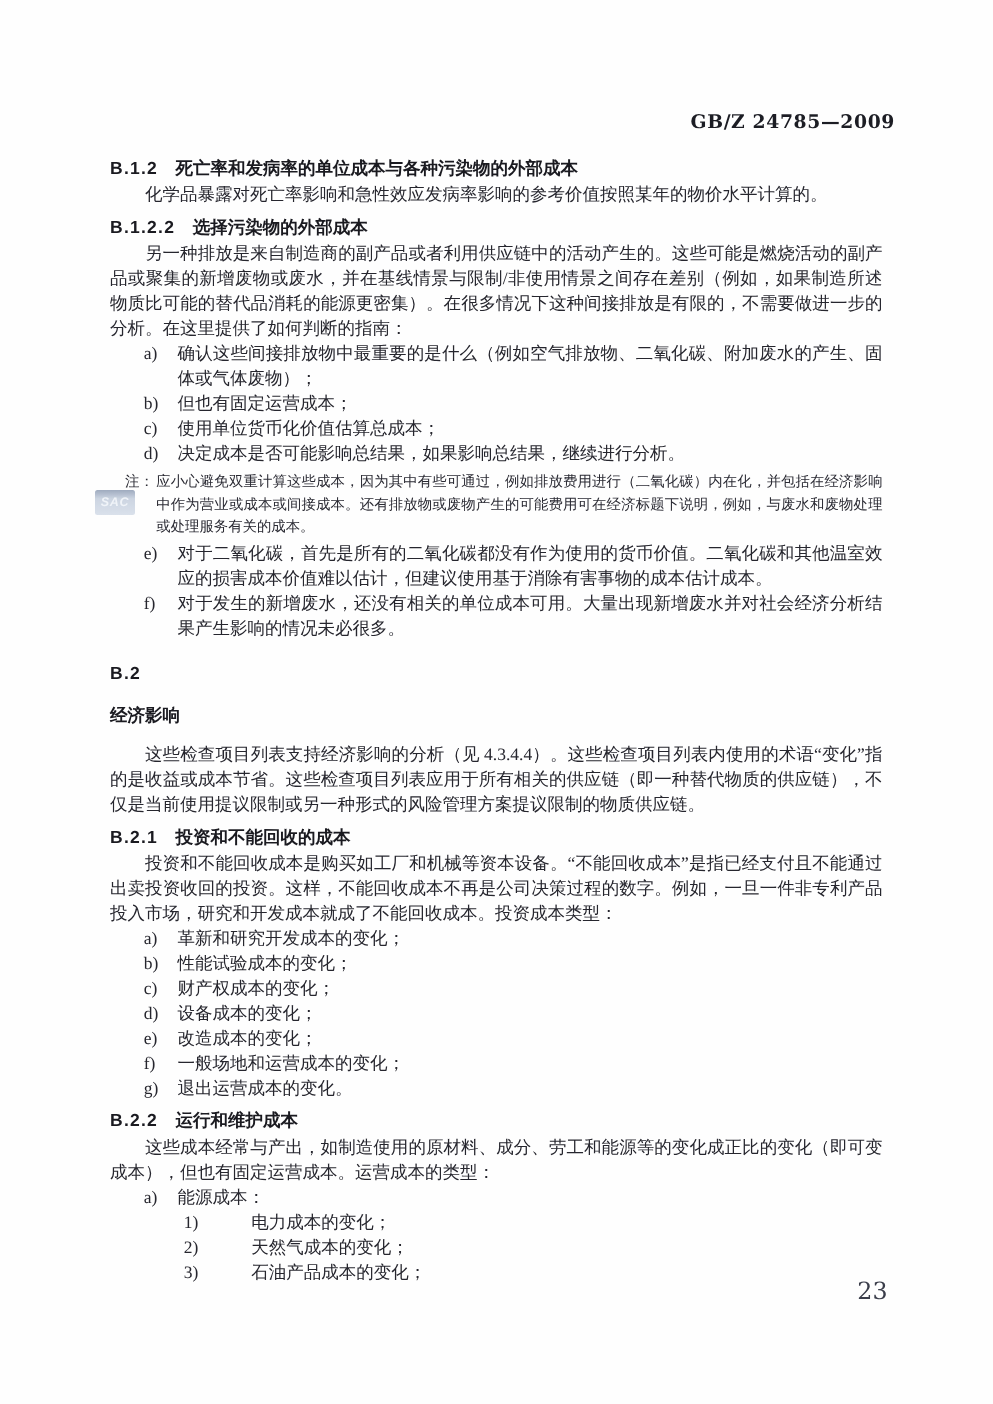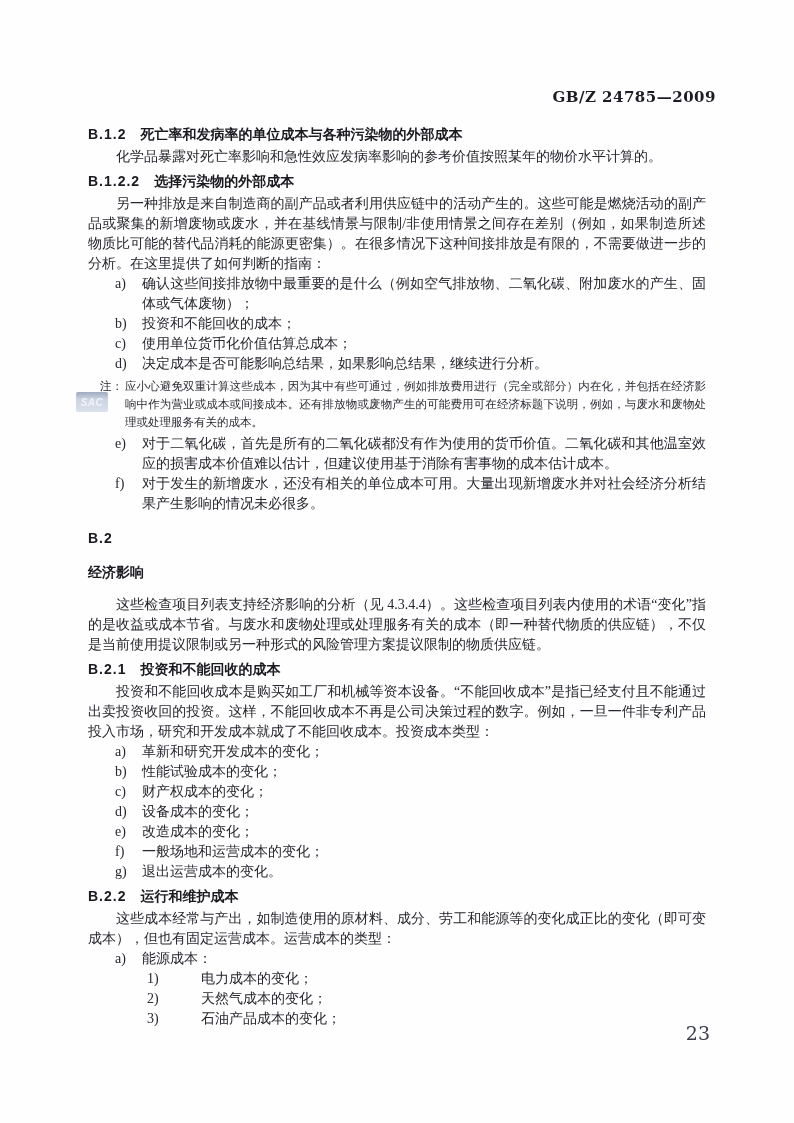--- a/index.html
+++ b/index.html
@@ -67,51 +67,51 @@
     </div>
 
     <p class="para">另一种排放是来自制造商的副产品或者利用供应链中的活动产生的。这些可能是燃烧活动的副产品或聚集的新增废物或废水，并在基线情景与限制/非使用情景之间存在差别（例如，如果制造所述物质比可能的替代品消耗的能源更密集）。在很多情况下这种间接排放是有限的，不需要做进一步的分析。在这里提供了如何判断的指南：</p>
 
     <div class="li">
       <span class="lab">a)</span>
       <span class="txt">确认这些间接排放物中最重要的是什么（例如空气排放物、二氧化碳、附加废水的产生、固体或气体废物）；</span>
     </div>
     <div class="li">
       <span class="lab">b)</span>
-      <span class="txt">投资和不能回收的成本；</span>
+      <span class="txt">但也有固定运营成本；</span>
     </div>
     <div class="li">
       <span class="lab">c)</span>
       <span class="txt">使用单位货币化价值估算总成本；</span>
     </div>
     <div class="li">
       <span class="lab">d)</span>
       <span class="txt">决定成本是否可能影响总结果，如果影响总结果，继续进行分析。</span>
     </div>
 
     <div class="note">
       <span class="lab">注：</span>
-      <span class="txt">应小心避免双重计算这些成本，因为其中有些可通过，例如排放费用进行（完全或部分）内在化，并包括在经济影响中作为营业或成本或间接成本。还有排放物或废物产生的可能费用可在经济标题下说明，例如，与废水和废物处理或处理服务有关的成本。</span>
+      <span class="txt">应小心避免双重计算这些成本，因为其中有些可通过，例如排放费用进行（二氧化碳）内在化，并包括在经济影响中作为营业或成本或间接成本。还有排放物或废物产生的可能费用可在经济标题下说明，例如，与废水和废物处理或处理服务有关的成本。</span>
     </div>
 
     <div class="li">
       <span class="lab">e)</span>
       <span class="txt">对于二氧化碳，首先是所有的二氧化碳都没有作为使用的货币价值。二氧化碳和其他温室效应的损害成本价值难以估计，但建议使用基于消除有害事物的成本估计成本。</span>
     </div>
     <div class="li">
       <span class="lab">f)</span>
       <span class="txt">对于发生的新增废水，还没有相关的单位成本可用。大量出现新增废水并对社会经济分析结果产生影响的情况未必很多。</span>
     </div>
 
     <div class="hrow h-major">
       <span class="h-num">B.2</span>
       <span class="h-title">经济影响</span>
     </div>
 
-    <p class="para">这些检查项目列表支持经济影响的分析（见 4.3.4.4）。这些检查项目列表内使用的术语“变化”指的是收益或成本节省。与废水和废物处理或处理服务有关的成本（即一种替代物质的供应链），不仅是当前使用提议限制或另一种形式的风险管理方案提议限制的物质供应链。</p>
+    <p class="para">这些检查项目列表支持经济影响的分析（见 4.3.4.4）。这些检查项目列表内使用的术语“变化”指的是收益或成本节省。这些检查项目列表应用于所有相关的供应链（即一种替代物质的供应链），不仅是当前使用提议限制或另一种形式的风险管理方案提议限制的物质供应链。</p>
 
     <div class="hrow">
       <span class="h-num">B.2.1</span>
       <span class="h-title">投资和不能回收的成本</span>
     </div>
 
     <p class="para">投资和不能回收成本是购买如工厂和机械等资本设备。“不能回收成本”是指已经支付且不能通过出卖投资收回的投资。这样，不能回收成本不再是公司决策过程的数字。例如，一旦一件非专利产品投入市场，研究和开发成本就成了不能回收成本。投资成本类型：</p>
 
     <div class="li">
       <span class="lab">a)</span>

